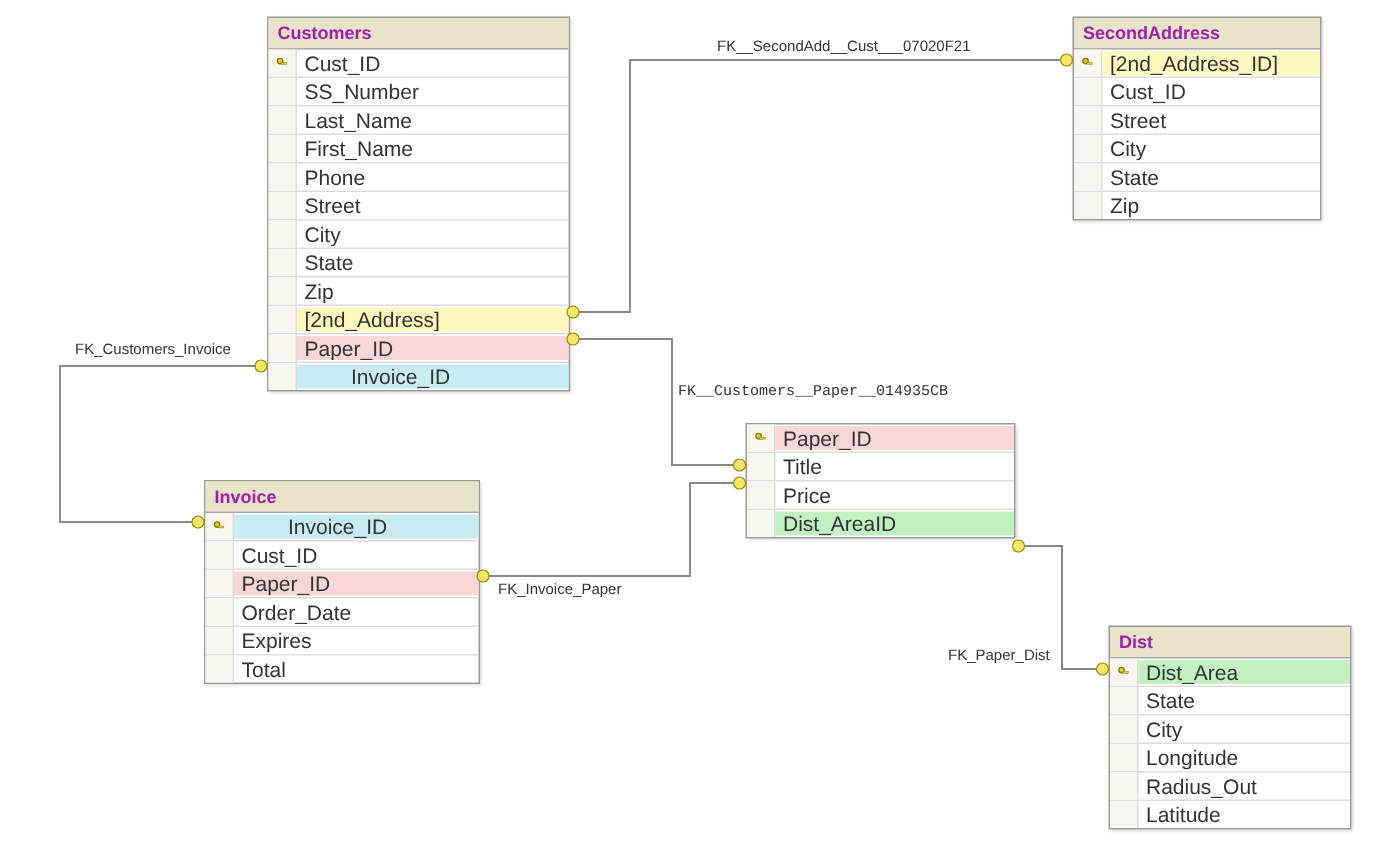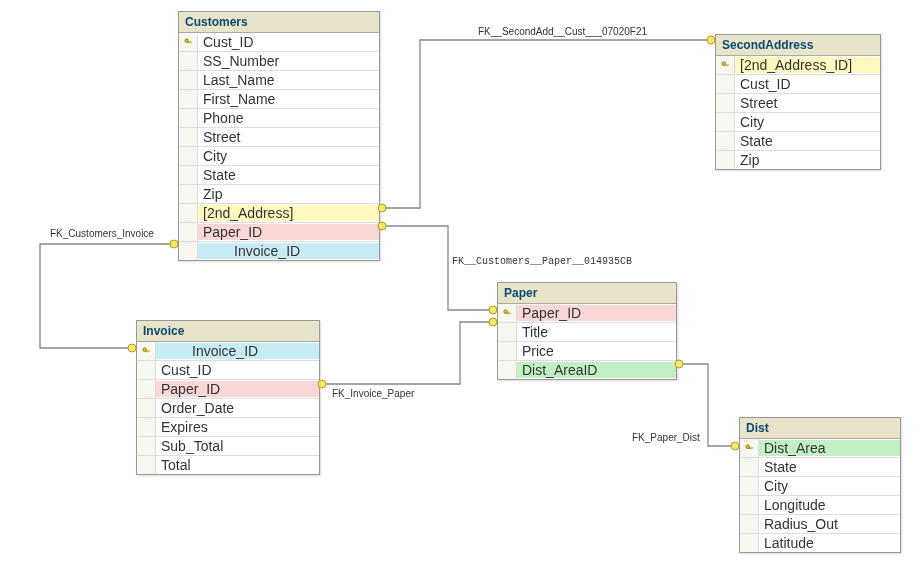--- a/index.html
+++ b/index.html
@@ -18,21 +18,21 @@
     border: 1px solid #999;
     background: #fff;
     box-shadow: 1px 1px 2px rgba(0,0,0,0.15);
   }
   .table-header {
     background: #e8e4c9;
     border-bottom: 1px solid #aaa;
     font-weight: bold;
     padding: 3px 6px;
     font-size: 12px;
-    color: #0c4a6e;
+    color: #a21caf;
   }
   .row {
     display: flex;
     align-items: center;
     border-bottom: 1px solid #ddd;
     height: 18px;
     font-size: 14px;
     color: #333;
   }
   .row:last-child { border-bottom: none; }
@@ -132,21 +132,21 @@
   <div class="row pink">
       <span class="key-cell"></span>
       <span class="col-name">Paper_ID</span>
     </div>
   <div class="row cyan">
       <span class="key-cell"></span>
       <span class="col-name">Invoice_ID</span>
     </div>
 </div>
 
-<div class="table-box" style="left:715px; top:11px; width:164px;margin-top:23px;">
+<div class="table-box" style="left:715px; top:11px; width:164px;">
   <div class="table-header">SecondAddress</div>
   <div class="row yellow">
       <span class="key-cell">
         <svg class="key-icon" viewBox="0 0 10 10">
           <circle cx="3" cy="3" r="2" fill="#d9c84a" stroke="#8a7a00"></circle>
           <rect x="4" y="4" width="4" height="1.5" fill="#d9c84a" stroke="#8a7a00" stroke-width="0.3"></rect>
         </svg>
       </span>
       <span class="col-name">[2nd_Address_ID]</span>
     </div>
@@ -194,30 +194,25 @@
   <div class="row">
       <span class="key-cell"></span>
       <span class="col-name">Order_Date</span>
     </div>
   <div class="row">
       <span class="key-cell"></span>
       <span class="col-name">Expires</span>
     </div>
   <div class="row">
       <span class="key-cell"></span>
-      <span class="col-name">Sub_Total</span>
-    </div>
-  <div class="row">
-      <span class="key-cell"></span>
       <span class="col-name">Total</span>
     </div>
 </div>
 
 <div class="table-box" style="left:497px; top:282px; width:178px;">
-  <div class="table-header">Paper</div>
   <div class="row pink">
       <span class="key-cell">
         <svg class="key-icon" viewBox="0 0 10 10">
           <circle cx="3" cy="3" r="2" fill="#d9c84a" stroke="#8a7a00"></circle>
           <rect x="4" y="4" width="4" height="1.5" fill="#d9c84a" stroke="#8a7a00" stroke-width="0.3"></rect>
         </svg>
       </span>
       <span class="col-name">Paper_ID</span>
     </div>
   <div class="row">

